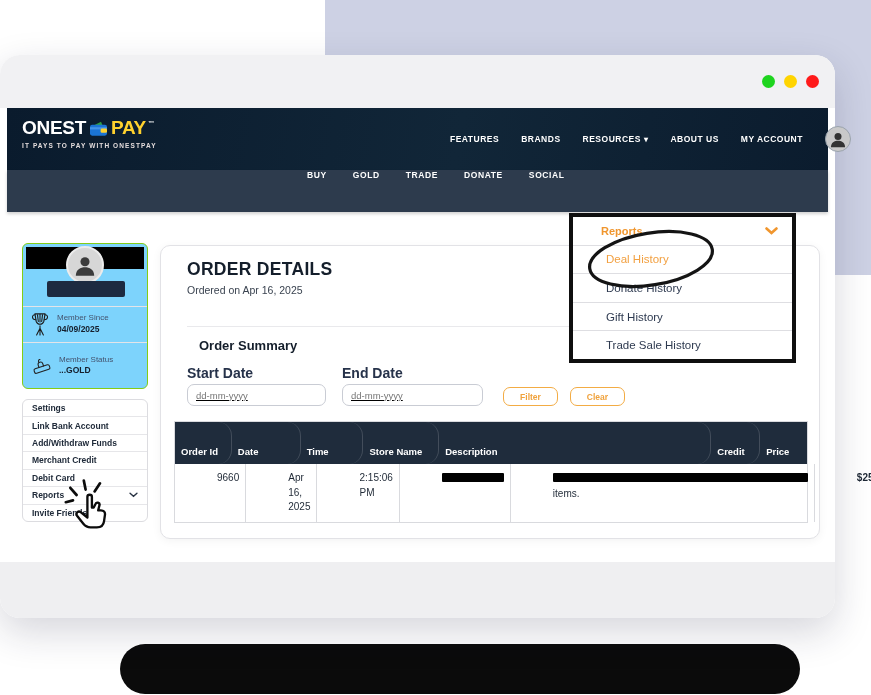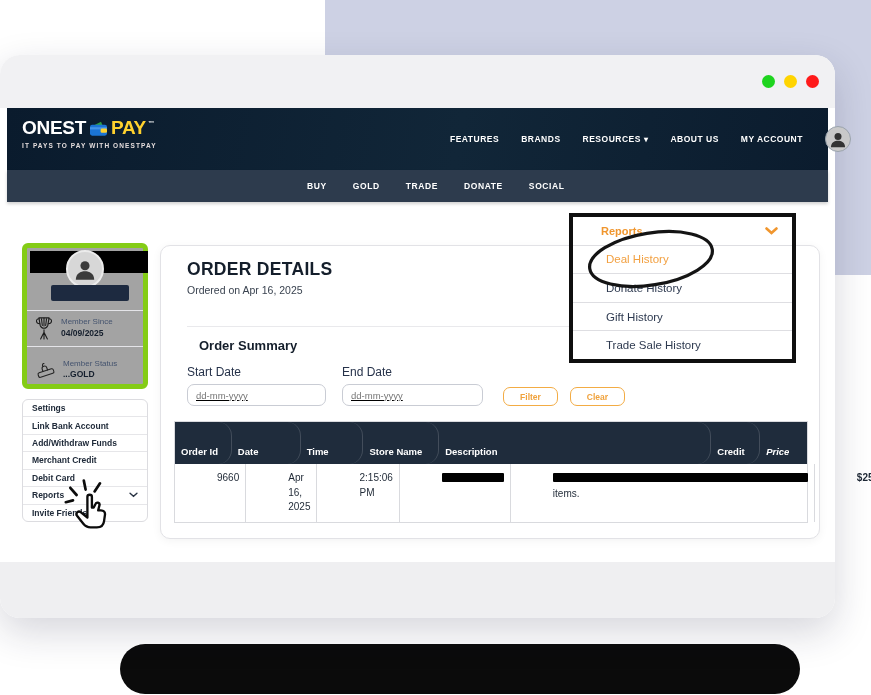--- a/index.html
+++ b/index.html
@@ -25,29 +25,29 @@
   .logo-line .gold { color:#ffd22e; }
   .logo-line sup { font-size:6px; font-weight:700; margin-left:2px; align-self:flex-start; margin-top:3px; }
   .logo-line svg { margin:0 2px; }
   .tagline { margin-top:3px; font-size:6.5px; letter-spacing:1.1px; color:#e3dcdc; font-weight:700; }
   .nav-menu { position:absolute; left:443px; top:0; height:62px; display:flex; align-items:center; gap:22px; }
   .nav-item { color:#fff; font-size:8.5px; font-weight:700; letter-spacing:.5px; cursor:pointer; white-space:nowrap; display:flex; align-items:center; gap:3px; }
   .caret { font-size:8px; }
   .nav-avatar { width:26px; height:26px; border-radius:50%; background:#c9c9c9; display:flex; align-items:center; justify-content:center; overflow:hidden; border:1px solid #9aa3ad; }
 
   
-  .subnav { position:absolute; left:7px; top:115px; width:821px; height:32px; background:#2d3b4d;
-    display:flex; align-items:center; padding-left:300px; gap:26px; box-shadow:0 2px 3px rgba(0,0,0,.18); }
+  .subnav { position:absolute; left:7px; top:115px; width:821px; height:42px; background:#2d3b4d;
+    display:flex; align-items:flex-start; padding-left:300px; gap:26px; box-shadow:0 2px 3px rgba(0,0,0,.18); }
   .subnav-item { color:#fff; font-size:8.5px; font-weight:700; letter-spacing:.6px; cursor:pointer; }
 
   .card-footer { position:absolute; left:0; bottom:0; width:100%; height:56px; background:#efeff1; border-radius:0 0 20px 20px; }
 
   
-  .profile-card { position:absolute; left:22px; top:243px; width:126px; height:146px; background:#a3a3a3;
-    border:5px solid #84cc16; border-radius:6px; z-index:2; }
+  .profile-card { position:absolute; left:22px; top:243px; width:126px; height:146px; background:#7dd3fc;
+    border:1px solid #84cc16; border-radius:6px; z-index:2; }
   .profile-banner { position:absolute; left:3px; top:3px; width:118px; height:22px; background:#000; }
   .profile-avatar { position:absolute; left:50%; transform:translateX(-50%); top:2px; width:38px; height:38px;
     border-radius:50%; background:#d7d7d7; border:2px solid #ececec; display:flex; align-items:center; justify-content:center; overflow:hidden; }
   .name-redaction { position:absolute; left:24px; top:37px; width:78px; height:16px; background:#1d2a40; border-radius:2px; }
   .p-divider { position:absolute; left:0; width:100%; border-top:1px solid #e4e4e8; }
   .p-row { position:absolute; left:0; width:100%; display:flex; align-items:center; padding:0 6px; gap:6px; }
   .p-row .txt { display:flex; flex-direction:column; line-height:1.4; }
   .p-label { font-size:8px; color:#44536e; }
   .p-value { font-size:8.5px; font-weight:700; color:#151f2d; }
 
@@ -59,37 +59,37 @@
   .menu-row:last-child { border-bottom:none; }
   .hand { position:absolute; left:63px; top:477px; z-index:6; }
 
   
   .main-card { position:absolute; left:160px; top:245px; width:660px; height:294px; background:#fff;
     border:1px solid #e2e2e6; border-radius:10px; box-shadow:0 2px 10px rgba(0,0,0,.05); z-index:2; }
   .main-title { position:absolute; left:26px; top:13px; font-size:17.5px; font-weight:800; letter-spacing:.3px; color:#141e2b; }
   .main-sub { position:absolute; left:26px; top:38px; font-size:10.5px; color:#3a4350; }
   .main-divider { position:absolute; left:26px; top:80px; width:608px; border-top:1px solid #e9e9ec; }
   .section-title { position:absolute; left:38px; top:92px; font-size:13px; font-weight:800; color:#141e2b; }
-  .f-label { position:absolute; top:119px; font-size:12px; font-weight:400; color:#26324a; }
+  .f-label { position:absolute; top:119px; font-size:14px; font-weight:700; color:#26324a; }
   .date-box { position:absolute; top:138px; height:22px; border:1.3px solid #c9ccd4; border-radius:7px;
     display:flex; align-items:center; padding:0 8px; gap:6px; background:#fff;text-decoration:underline; }
   .date-box input { border:none; outline:none; flex:1; font-size:9.5px; color:#555c68; background:transparent; font-family:"Liberation Sans", sans-serif; }
   .btn { position:absolute; top:141px; width:55px; height:19px; border:1.5px solid #f3ac44; border-radius:7px;
     background:#fff; color:#f0a23c; font-size:8.5px; font-weight:700; cursor:pointer; font-family:"Liberation Sans", sans-serif; }
 
   
   .otable { position:absolute; left:13px; top:175px; width:634px; border:1px solid #d9dade; }
   .t-head { display:flex; background:#1f2c3c; height:42px; }
   .t-head .cell { display:flex; align-items:flex-end; padding:5px 6px; color:#fff; font-size:9.5px; font-weight:700;
     line-height:1.45; border-right:1px solid rgba(255,255,255,.16);border-radius:14px; }
   .t-head .cell:last-child { border-right:none; }
   .t-body { display:flex; background:#fff; height:58px; }
   .t-body .cell { padding:7px 6px; font-size:10px; color:#1e2835; line-height:1.45; border-right:1px solid #d9dade;margin-left:36px; }
   .t-body .cell:last-child { border-right:none; }
-  .c0{width:57px;} .c1{width:69px;} .c2{width:63px;} .c3{width:76px;} .c4{width:273px;} .c5{width:49px;} .c6{width:47px;font-style:italic;}
+  .c0{width:57px;} .c1{width:69px;} .c2{width:63px;} .c3{width:76px;} .c4{width:273px;} .c5{width:49px;} .c6{width:47px;}
   .bold { font-weight:700; }
   .bar { background:#000; height:9px; border-radius:1px; }
   .store-bar { width:62px; margin-top:2px; }
   .desc-bar { width:255px; margin-top:2px; }
   .desc-suffix { margin-top:5px; }
 
   
   .popup { position:absolute; left:569px; top:213px; width:227px; height:150px; background:#fff;
     border:4px solid #0f0f0f; z-index:5; display:flex; flex-direction:column; }
   .popup-row { flex:1; display:flex; align-items:center; border-bottom:1px solid #dedee2; }

